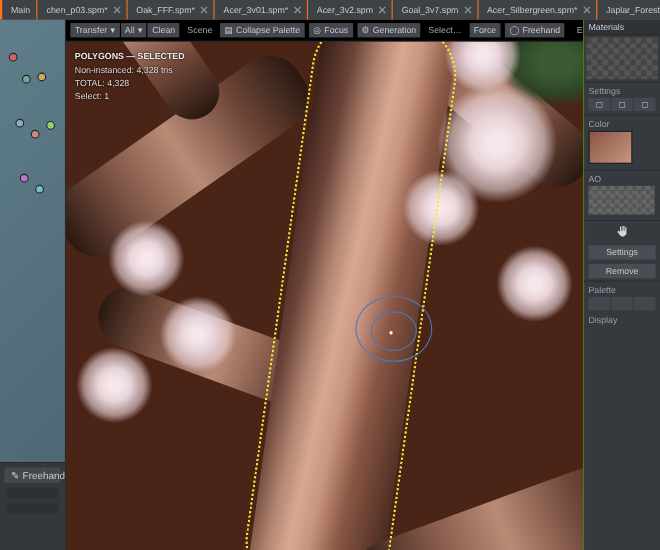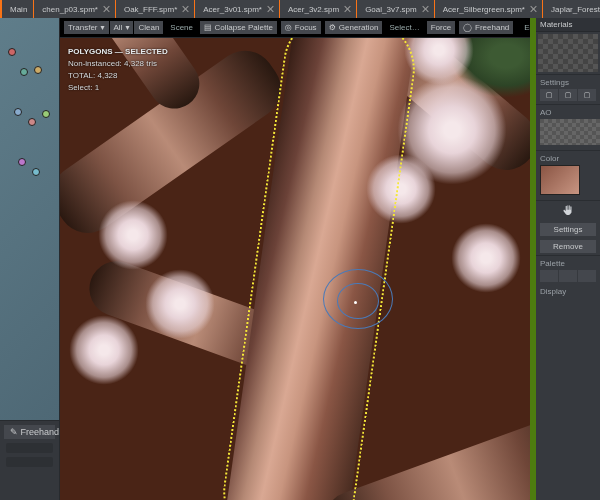--- a/index.html
+++ b/index.html
@@ -44,21 +44,21 @@
   .sel-outline{position:absolute;left:41%;top:-5%;width:28%;height:115%;transform:rotate(8deg);
     border:2px dotted #f5e838;border-radius:50px;pointer-events:none;}
   .brush-ring{position:absolute;border:1.5px solid #4a7ab8;border-radius:50%;pointer-events:none;}
   .ring1{left:56%;top:50%;width:70px;height:60px;}
   .ring2{left:59%;top:53%;width:42px;height:36px;}
   .brush-dot{position:absolute;left:62.5%;top:57%;width:3px;height:3px;background:#fff;border-radius:50%;}
   .hud{position:absolute;left:8px;top:8px;font-size:8px;color:#d8dadc;line-height:12px;text-shadow:0 0 2px #000;}
   .hud .h-title{color:#e8eaec;font-weight:bold;}
   .status-bar{position:absolute;right:8px;bottom:4px;font-size:8px;color:#aeb2b6;display:flex;align-items:center;gap:4px;}
   .status-icon{width:8px;height:8px;border-radius:50%;background:#5a7a8c;display:inline-block;}
-  .right-panel{width:70px;background:#36393e;display:flex;flex-direction:column;border-left:6px solid #4d7c0f;}
+  .right-panel{width:70px;background:#36393e;display:flex;flex-direction:column;border-left:1px solid #4d7c0f;}
   .rp-header{height:14px;background:#2f3237;border-bottom:1px solid #26292d;display:flex;align-items:center;padding:0 4px;font-size:8px;}
   .swatch-grid{height:38px;background:repeating-conic-gradient(#555 0 25%,#444 0 50%) 0 0/10px 10px;margin:2px;}
   .rp-section{padding:3px 4px;border-top:1px solid #2a2d31;}
   .rp-label{font-size:8px;color:#9aa0a6;margin-bottom:2px;}
   .thumb{width:40px;height:30px;background:linear-gradient(135deg,#8a5544,#c89582);margin:2px 0;border:1px solid #222;}
   .btn-row{display:flex;gap:1px;margin-top:2px;}
   .mini-btn{flex:1;height:12px;background:#44474d;font-size:7px;display:flex;align-items:center;justify-content:center;cursor:pointer;}
   .checker{width:60px;height:26px;background:repeating-conic-gradient(#666 0 25%,#555 0 50%) 0 0/8px 8px;margin:2px 0;}
   .footer-btn{margin:2px 4px;height:13px;background:#4a4d53;font-size:8px;display:flex;align-items:center;justify-content:center;cursor:pointer;}
   .disp{margin:2px 4px;font-size:8px;color:#9aa0a6;}
@@ -208,27 +208,27 @@
     <div class="rp-section">
       <div class="rp-label">Settings</div>
       <div class="btn-row">
         <div class="mini-btn">▢</div>
         <div class="mini-btn">▢</div>
         <div class="mini-btn">▢</div>
       </div>
     </div>
 
     <div class="rp-section">
+      <div class="rp-label">Color</div>
+      <div class="thumb"></div>
+    </div>
+
+    <div class="rp-section">
       <div class="rp-label">AO</div>
       <div class="checker"></div>
-    </div>
-
-    <div class="rp-section">
-      <div class="rp-label">Color</div>
-      <div class="thumb"></div>
     </div>
 
     <div class="rp-section" style="display:flex;justify-content:center">
       <span class="icon-hand">
         <svg viewBox="0 0 24 24" fill="#d2d5d9">
             <path d="M12 2c-.6 0-1 .4-1 1v7h-1V4c0-.6-.4-1-1-1s-1 .4-1 1v8l-1.5-1.5c-.6-.6-1.5-.6-2 0s-.6 1.5 0 2L8 17c1 1 2 2 4 2s3-1 4-2l1-1c.6-.6 1-1.4 1-2V5c0-.6-.4-1-1-1s-1 .4-1 1v5h-1V3c0-.6-.4-1-1-1s-1 .4-1 1v7h-1V3c0-.6-.4-1-1-1z"></path>
           </svg>
       </span>
     </div>
 

